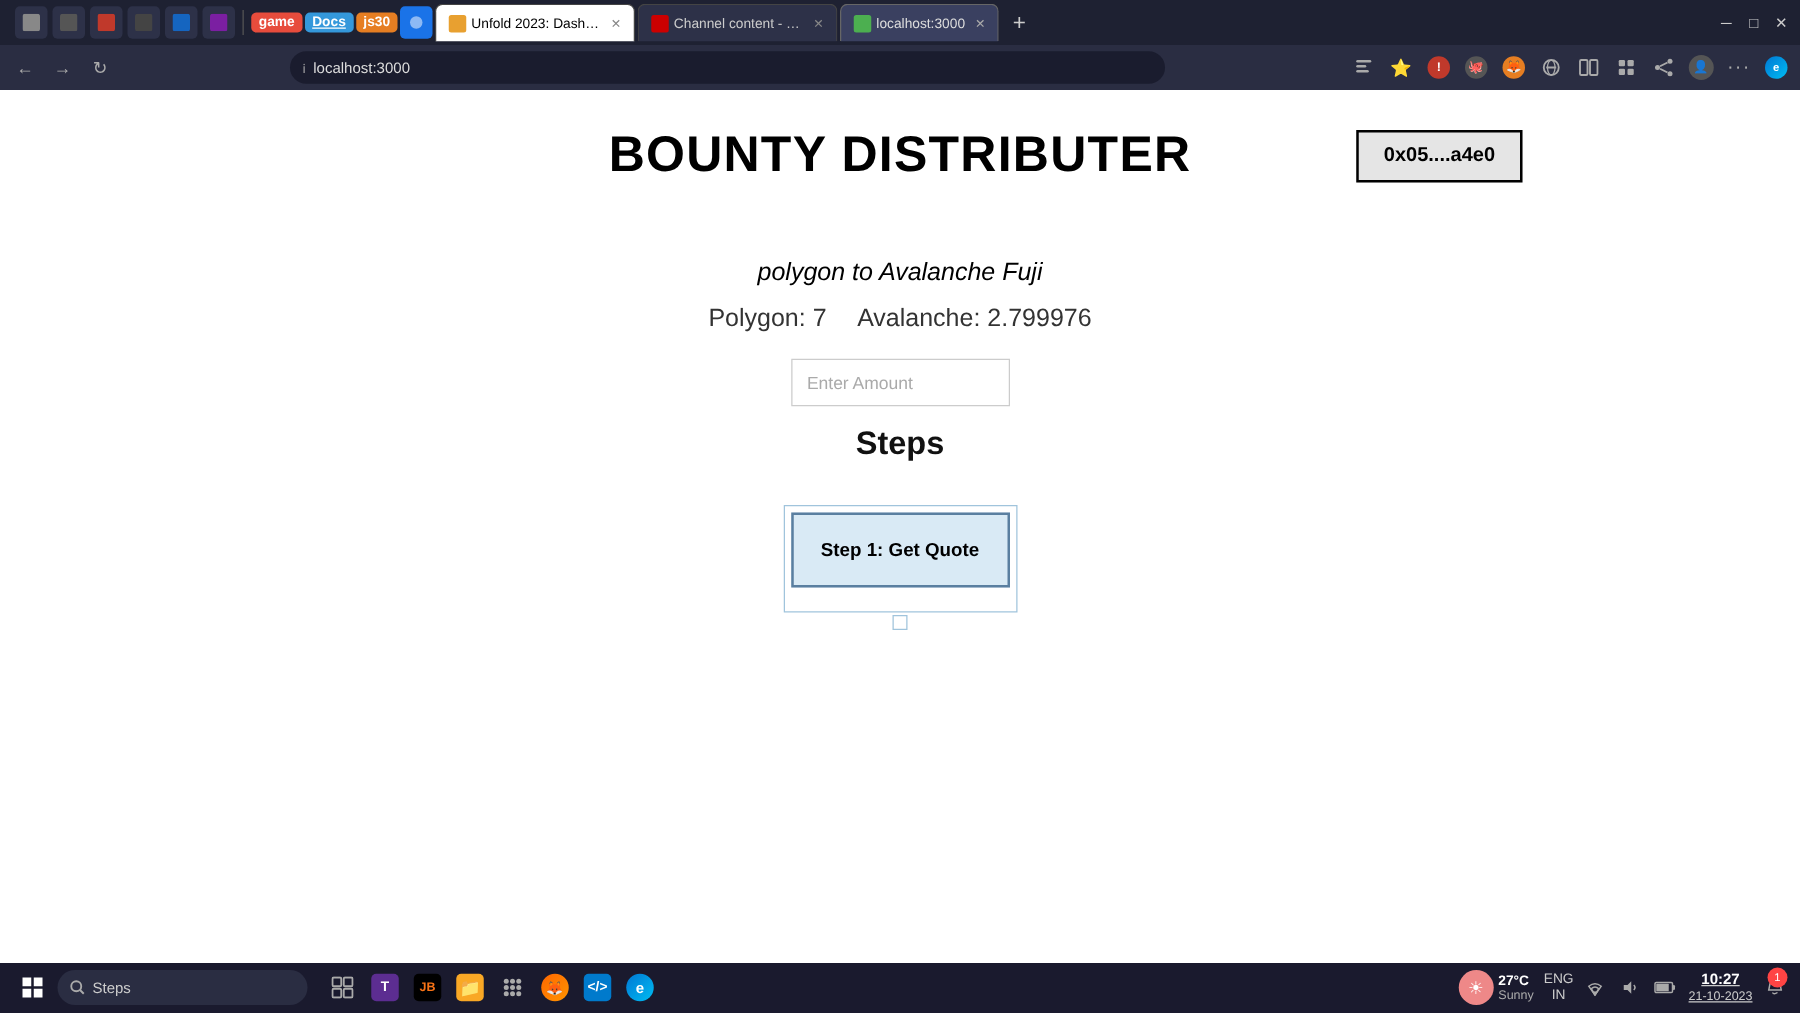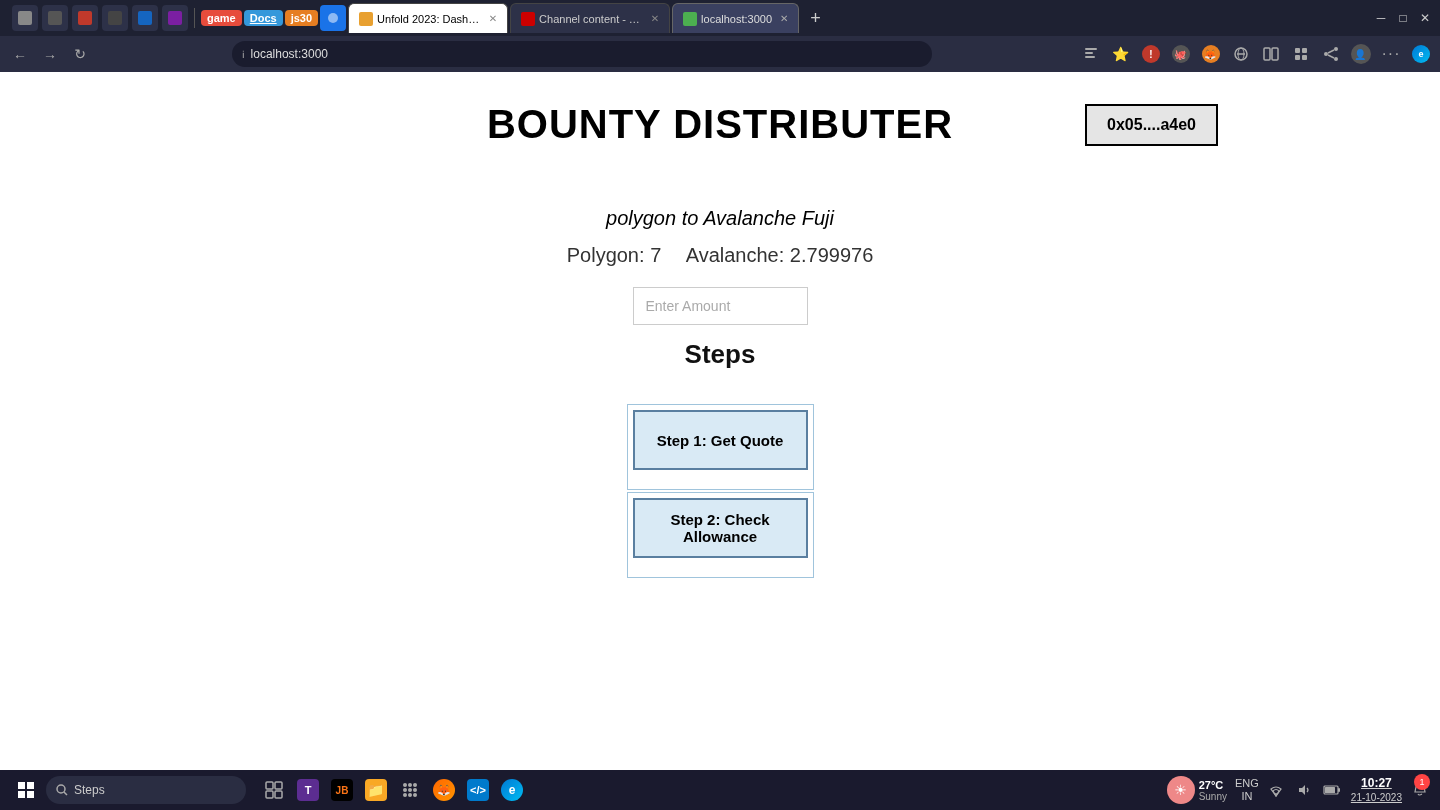--- a/index.html
+++ b/index.html
@@ -549,21 +549,20 @@
     <div class="steps-label">Steps</div>
   </div>
 
   <div class="step-btn-outer">
     <div class="step-btn-shadow"></div>
     <button class="step-btn">Step 1: Get Quote</button>
   </div>
 
   <div class="step-btn-outer">
     <div class="step-btn-shadow"></div>
-    <button class="step-btn">Step 2: Check Allowance</button>
   </div>
 
 
 </div>
 
 <div class="taskbar">
 
   <div class="taskbar-start">
     <svg width="20" height="20" viewBox="0 0 20 20">
       <rect x="2" y="2" width="7" height="7" fill="#fff"></rect>

